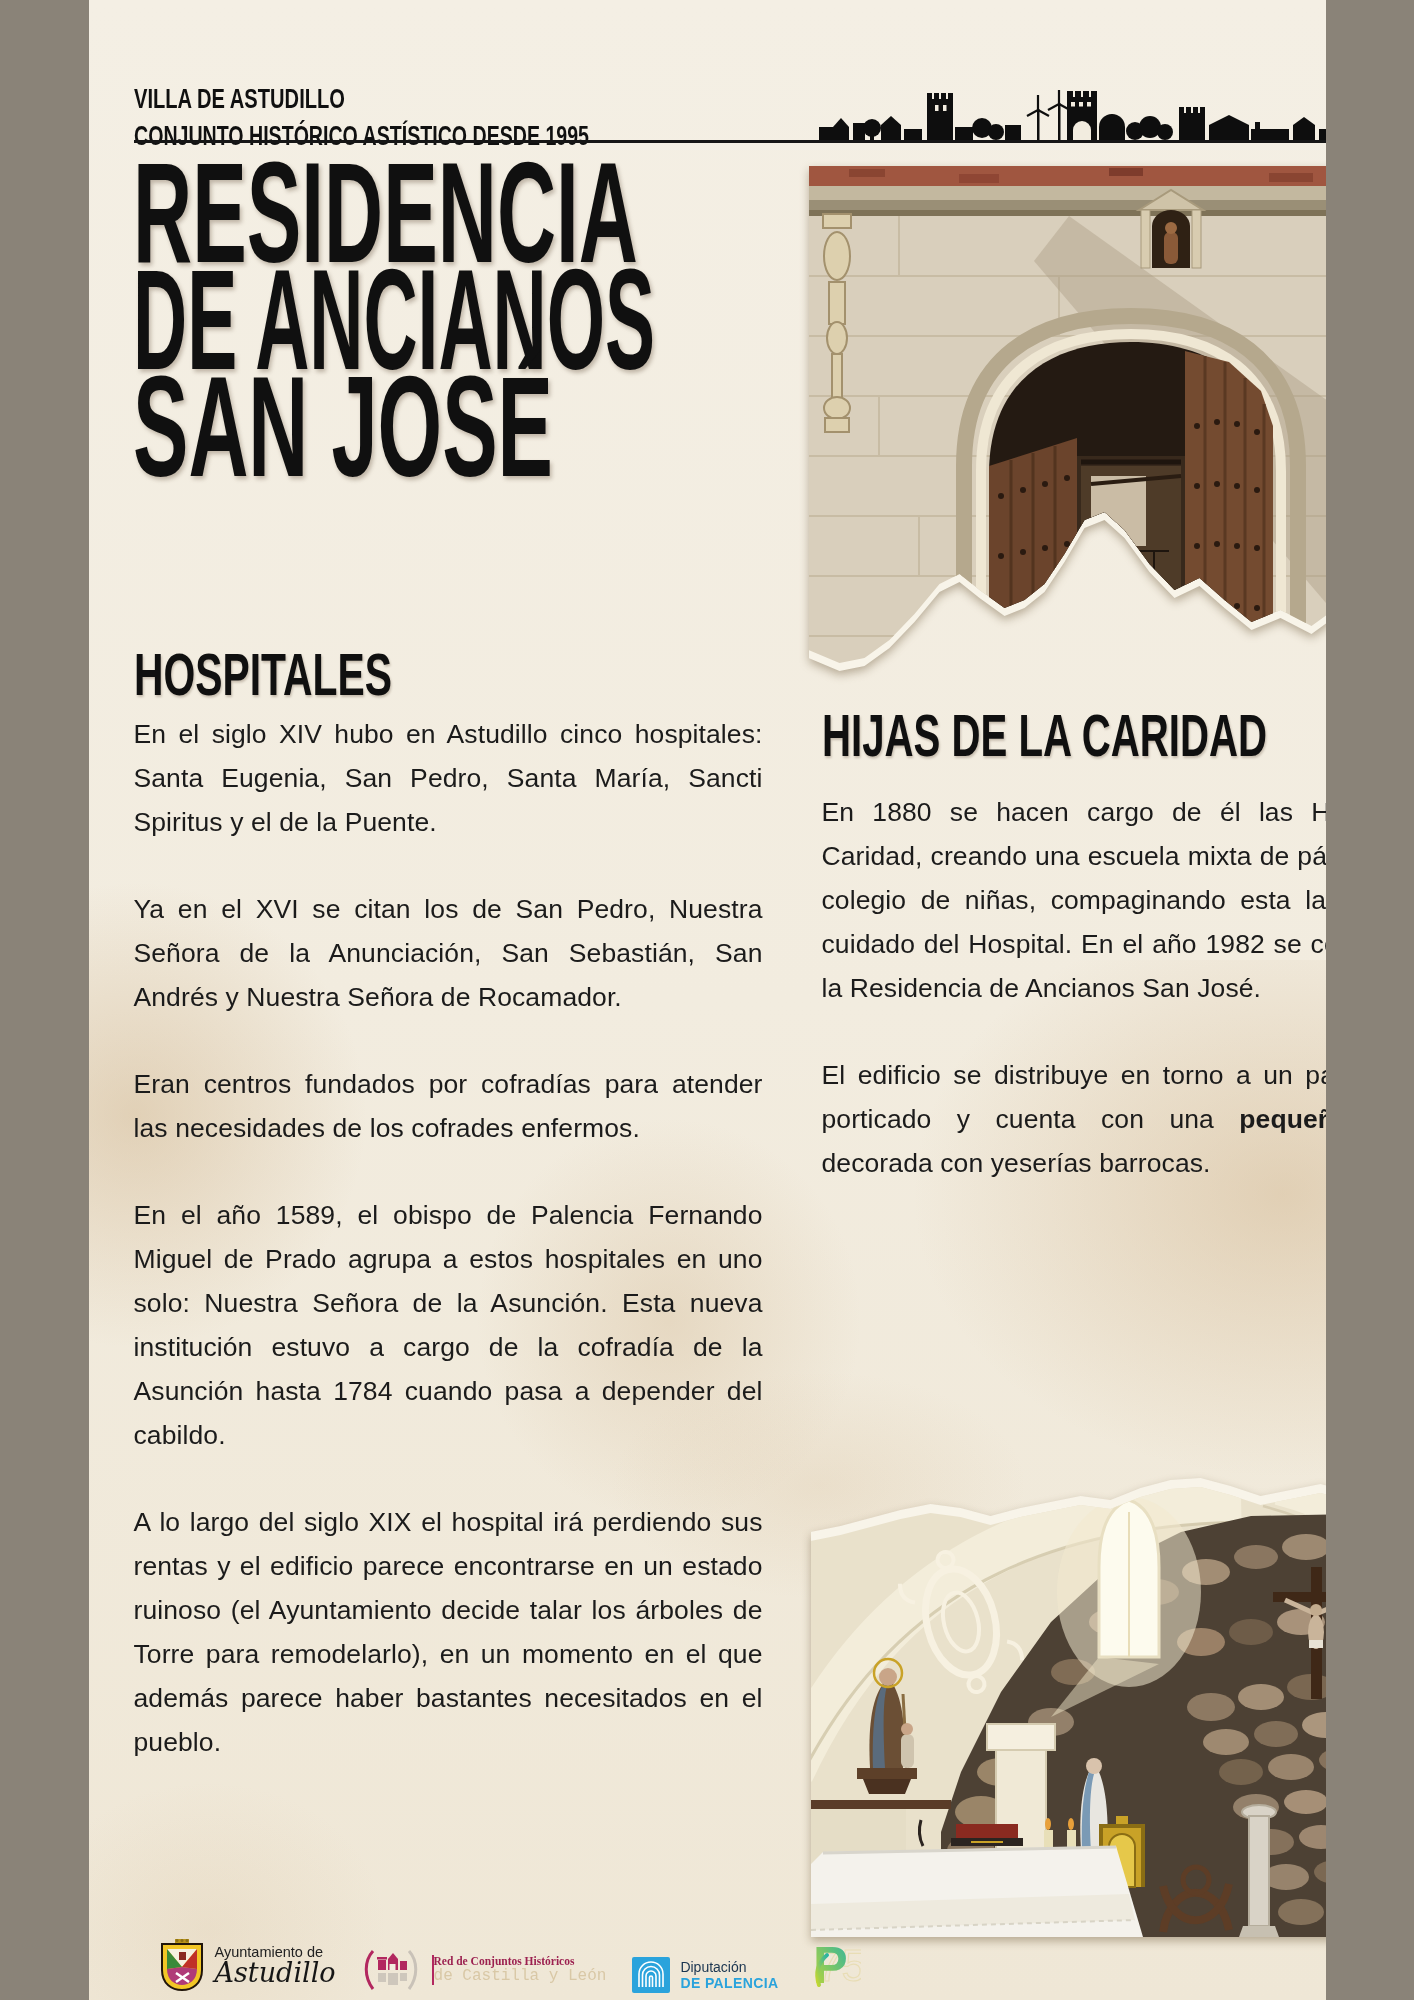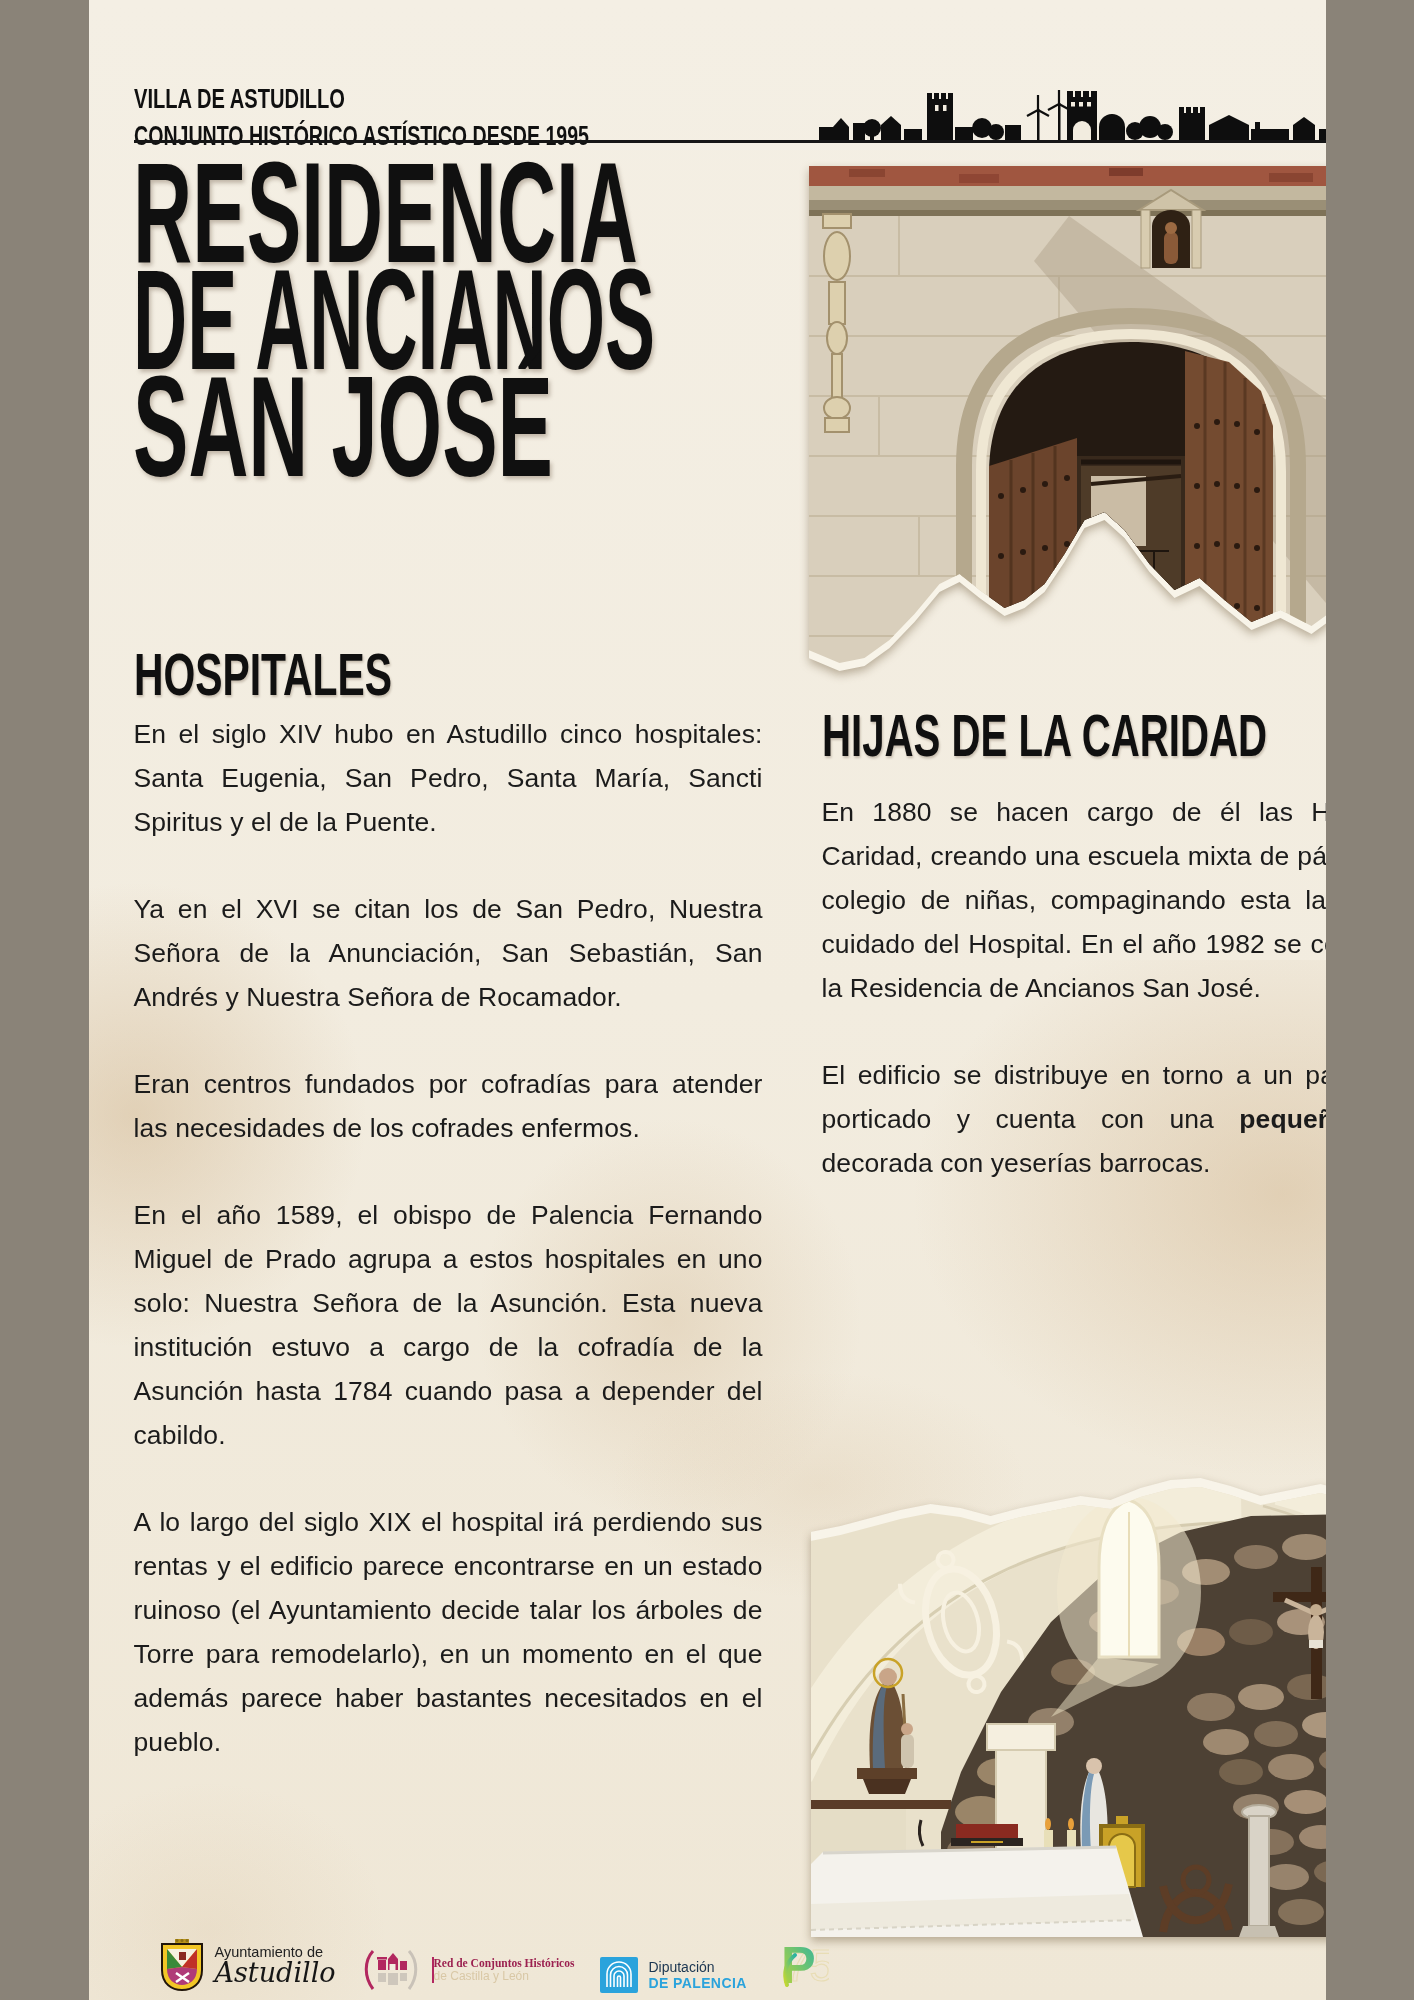--- a/index.html
+++ b/index.html
@@ -27,21 +27,21 @@
   .p1 svg{clip-path:polygon(0px 0px,652px 0px,652px 425px,622px 450px,592px 430px,563px 454px,532px 439px,503px 460px,472px 444px,443px 456px,416px 434px,391px 412px,366px 424px,341px 398px,316px 364px,296px 346px,276px 354px,256px 388px,236px 418px,216px 434px,196px 442px,171px 424px,151px 408px,131px 418px,106px 448px,81px 474px,56px 492px,31px 497px,0px 484px);}
   .p2{left:722px;top:1472px;width:648px;height:465px;}
   .p2 .paper{clip-path:polygon(0px 60px,30px 54px,60px 46px,90px 38px,120px 32px,150px 36px,180px 44px,210px 36px,240px 30px,270px 24px,300px 28px,330px 16px,360px 8px,390px 6px,420px 14px,450px 24px,480px 18px,510px 12px,540px 20px,570px 28px,600px 24px,630px 32px,648px 40px,648px 465px,0px 465px);}
   .p2 svg{clip-path:polygon(0px 69px,30px 63px,60px 55px,90px 47px,120px 41px,150px 45px,180px 53px,210px 45px,240px 39px,270px 33px,300px 37px,330px 25px,360px 17px,390px 15px,420px 23px,450px 33px,480px 27px,510px 21px,540px 29px,570px 37px,600px 33px,630px 41px,648px 49px,648px 465px,0px 465px);}
   .footer{position:absolute;left:70px;top:1893px;height:60px;display:flex;align-items:flex-end;gap:26px;margin-top:40px;}
   .logo-item{display:flex;align-items:center;gap:10px;}
   .ayto-txt .l1{font-size:14.5px;color:#222;}
   .ayto-txt .l2{font-family:"DejaVu Serif",serif;font-style:italic;font-weight:400;font-size:27px;color:#161616;margin-top:-3px;}
   .red-txt{border-left:2px solid #b2275f;padding-left:0;margin-left:2px;}
   .red-txt .l1{font-size:11.5px;font-weight:700;color:#9c2150;font-family:"Liberation Serif",serif;}
-  .red-txt .l2{font-size:12px;color:#d9c8a6;font-family:Liberation Sans, sans-serif;}
+  .red-txt .l2{font-size:16px;color:#d9c8a6;font-family:Liberation Mono, monospace;}
   .dip-txt .l1{font-size:14px;font-weight:400;color:#1a3550;}
   .dip-txt .l2{font-size:14px;font-weight:700;color:#2aa3dc;letter-spacing:.4px;}
 </style>
 </head>
 <body>
 
 <div class="page">
 
   <div class="stain" style="left:-80px;top:880px;width:360px;height:470px;background:radial-gradient(ellipse at 35% 50%,rgba(198,164,118,.38),rgba(198,164,118,0) 70%);"></div>
   <div class="stain" style="left:380px;top:1110px;width:400px;height:420px;background:radial-gradient(ellipse at 50% 50%,rgba(198,164,118,.26),rgba(198,164,118,0) 68%);"></div>

